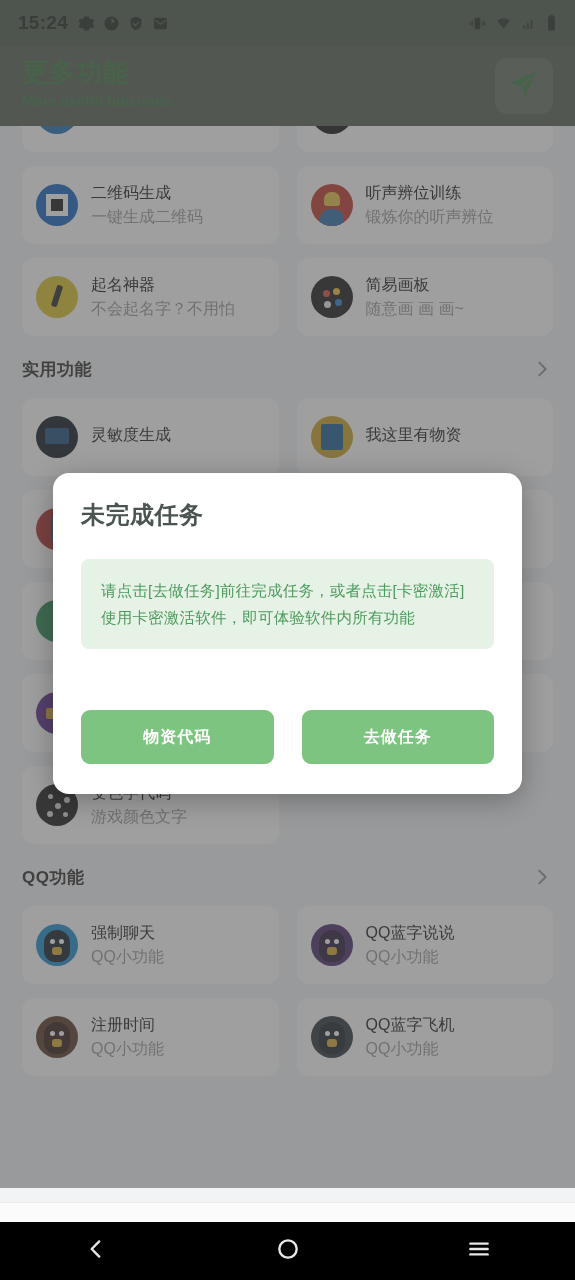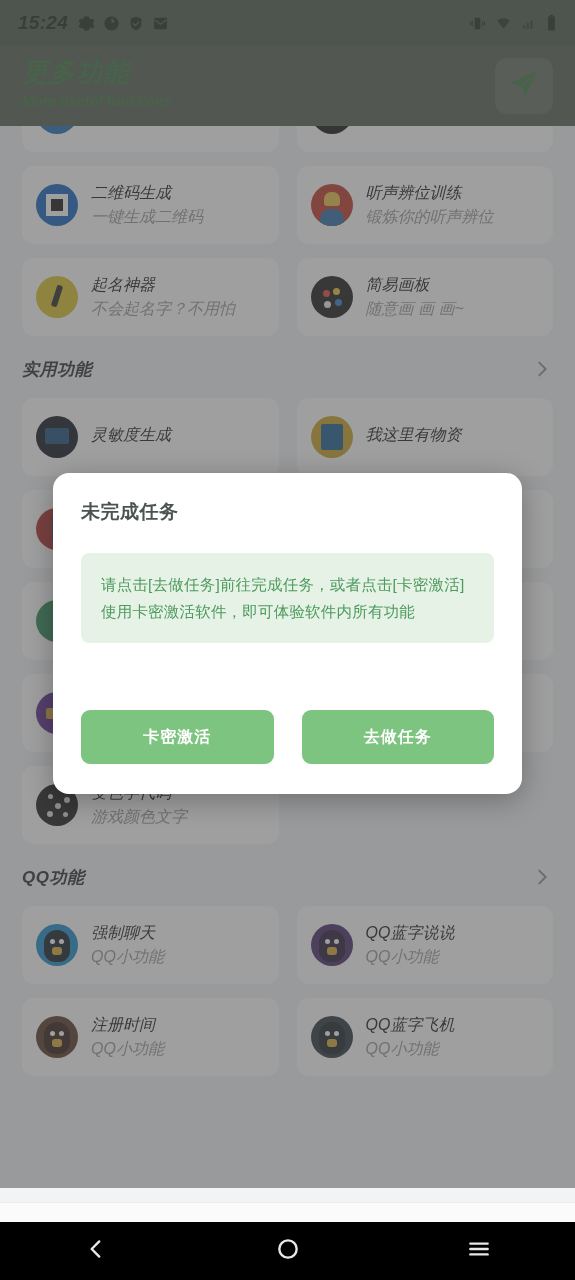--- a/index.html
+++ b/index.html
@@ -14,21 +14,20 @@
     width: 575px; height: 1280px;
     background: #6b6b6b;
     overflow: hidden;
   }
 
   
   #app {
     position: absolute; inset: 0;
     display: flex; flex-direction: column;
     background: #f2f3f5;
-    font-style: italic;
   }
 
   
   #statusbar {
     height: 46px; flex: 0 0 46px;
     background: #4d5a4d;
     display: flex; align-items: center;
     padding: 0 18px;
     color: #222a22;
   }
@@ -135,21 +134,21 @@
     position: absolute;
     left: 53px; top: 473px;
     width: 469px; height: 321px;
     background: #fff;
     border-radius: 16px;
     padding: 26px 28px;
     box-shadow: 0 6px 28px rgba(0,0,0,.28);
     display: flex; flex-direction: column;
   }
   #dlg-title {
-    font-size: 19px; font-weight: 700;
+    font-size: 24px; font-weight: 700;
     color: #4a5550; letter-spacing: .5px;
   }
   #dlg-msg {
     margin-top: 28px;
     background: #e6f2e6;
     border-radius: 8px;
     padding: 18px 20px;
     color: #4d9a5e;
     font-size: 15.5px;
     line-height: 1.75;
@@ -496,21 +495,21 @@
       </div>
     </div>
   </div>
 
   <div id="scrim"></div>
 
   <div id="dialog">
     <div id="dlg-title">未完成任务</div>
     <div id="dlg-msg">请点击[去做任务]前往完成任务，或者点击[卡密激活]使用卡密激活软件，即可体验软件内所有功能</div>
     <div id="dlg-actions">
-      <button class="dlg-btn">卡密激活</button>
+      <button class="dlg-btn">物资代码</button>
       <button class="dlg-btn">去做任务</button>
     </div>
   </div>
 
   <div id="navbar">
     <div class="nav-b">
       <span>
         <svg width="26" height="26" viewBox="0 0 24 24" fill="none" stroke="#e8e8e8" stroke-width="2.2" stroke-linecap="round" stroke-linejoin="round">
             <path d="M15 5l-7 7 7 7"></path>
           </svg>

